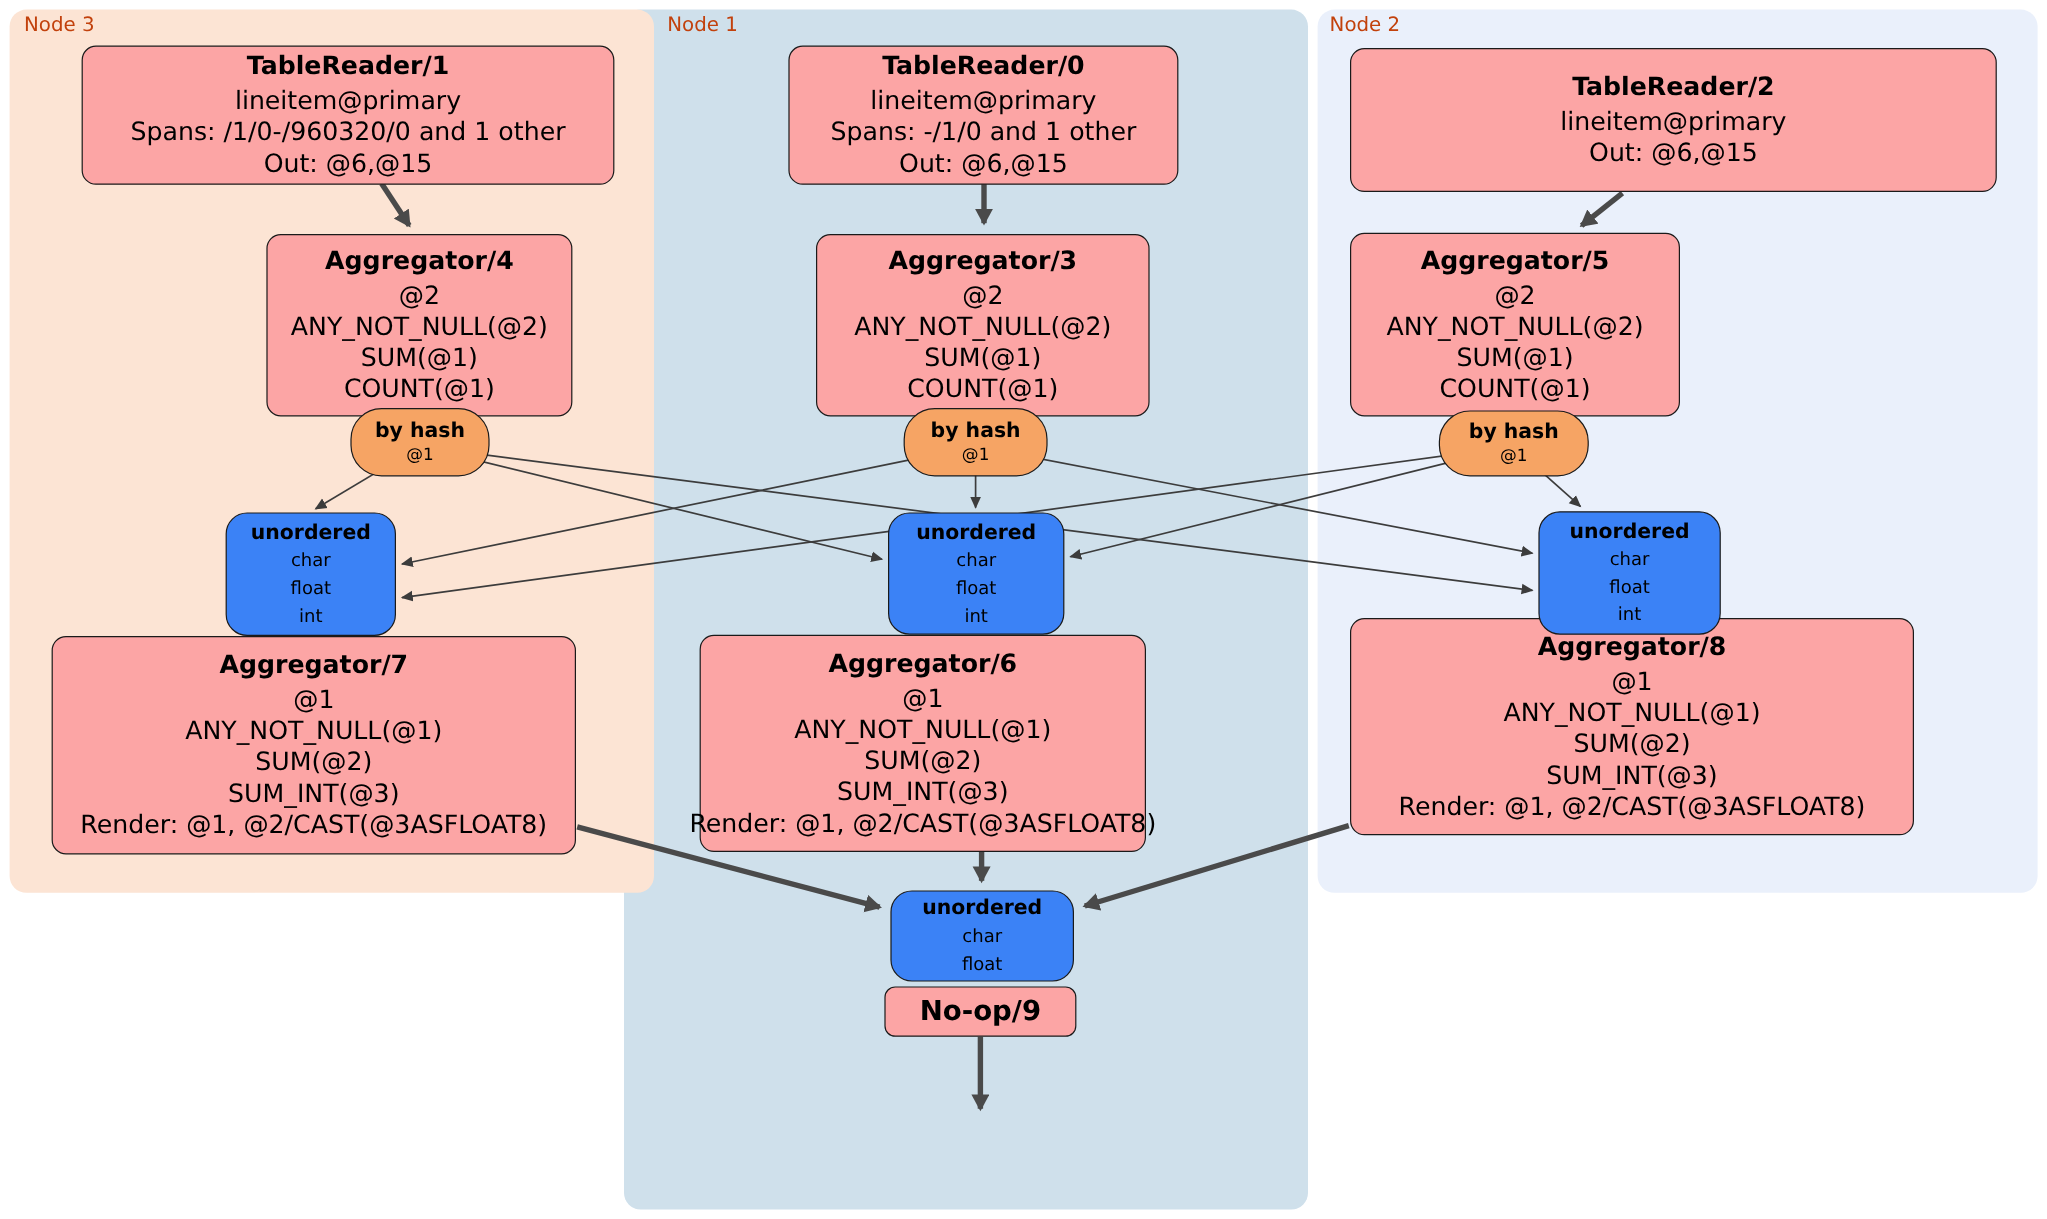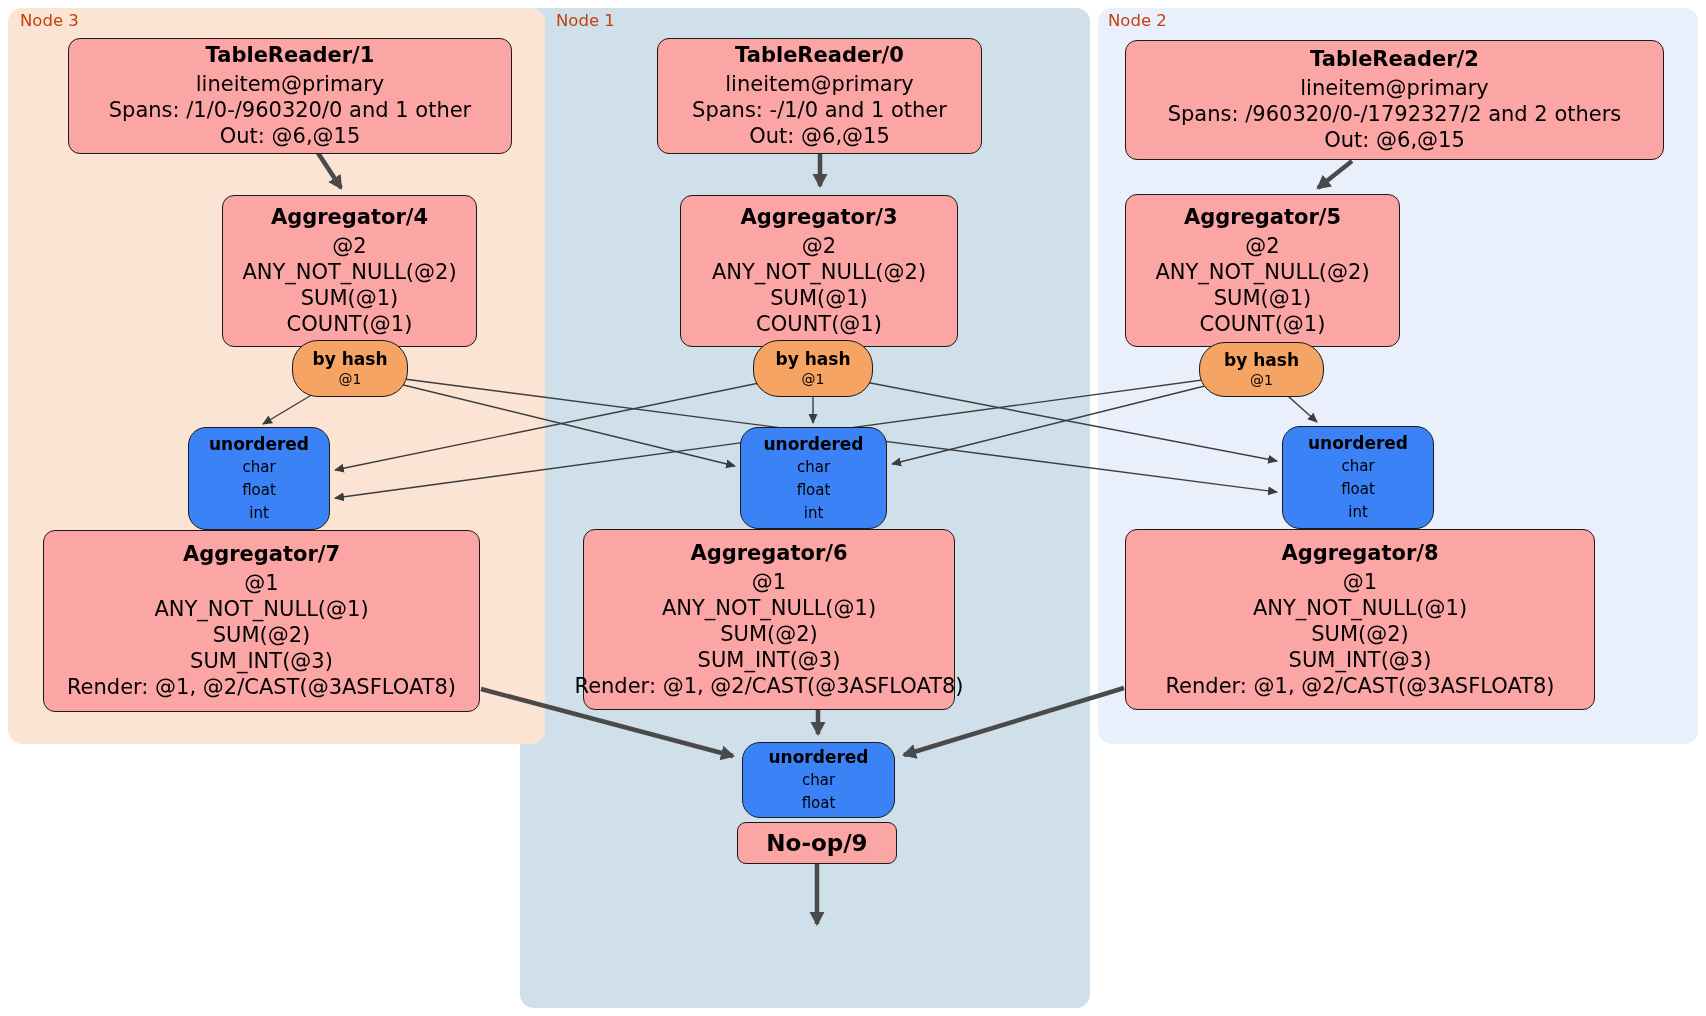--- a/index.html
+++ b/index.html
@@ -27,21 +27,21 @@
   .ptitle{font-size:21px;font-weight:bold;line-height:25px;margin-bottom:3px;white-space:nowrap;}
   .pline{font-size:21px;line-height:26px;white-space:nowrap;}
   #tr1{left:68px;top:38px;width:444px;height:116px;}
   #tr0{left:657px;top:38px;width:325px;height:116px;}
   #tr2{left:1125px;top:40px;width:539px;height:120px;}
   #agg4{left:222px;top:195px;width:255px;height:152px;}
   #agg3{left:680px;top:195px;width:278px;height:152px;}
   #agg5{left:1125px;top:194px;width:275px;height:153px;}
   #agg7{left:43px;top:530px;width:437px;height:182px;}
   #agg6{left:583px;top:529px;width:372px;height:181px;}
-  #agg8{left:1125px;top:529px;width:470px;height:181px;}
+  #agg8{left:1125px;top:515px;width:470px;height:181px;}
   #noop{left:737px;top:822px;width:160px;height:42px;border-radius:9px;}
   #response{left:730px;top:933px;width:177px;height:42px;border-radius:9px;}
   #noop .ptitle,#response .ptitle{font-size:23px;margin-bottom:0;}
   
   .router{
     position:absolute;z-index:4;background:#f6a464;border:1.6px solid #1a1a1a;
     border-radius:26px;display:flex;flex-direction:column;align-items:center;
     justify-content:center;text-align:center;box-sizing:border-box;
   }
   .router-title{font-size:17px;font-weight:bold;line-height:21px;white-space:nowrap;}
@@ -115,21 +115,20 @@
   </div>
   <div class="pbox" id="tr0">
     <div class="ptitle">TableReader/0</div>
     <div class="pline">lineitem@primary</div>
     <div class="pline">Spans: -/1/0 and 1 other</div>
     <div class="pline">Out: @6,@15</div>
   </div>
   <div class="pbox" id="tr2">
     <div class="ptitle">TableReader/2</div>
     <div class="pline">lineitem@primary</div>
-    <div class="pline">Spans: /960320/0-/1792327/2 and 2 others</div>
     <div class="pline">Out: @6,@15</div>
   </div>
 
   <div class="pbox" id="agg4">
     <div class="ptitle">Aggregator/4</div>
     <div class="pline">@2</div>
     <div class="pline">ANY_NOT_NULL(@2)</div>
     <div class="pline">SUM(@1)</div>
     <div class="pline">COUNT(@1)</div>
   </div>

